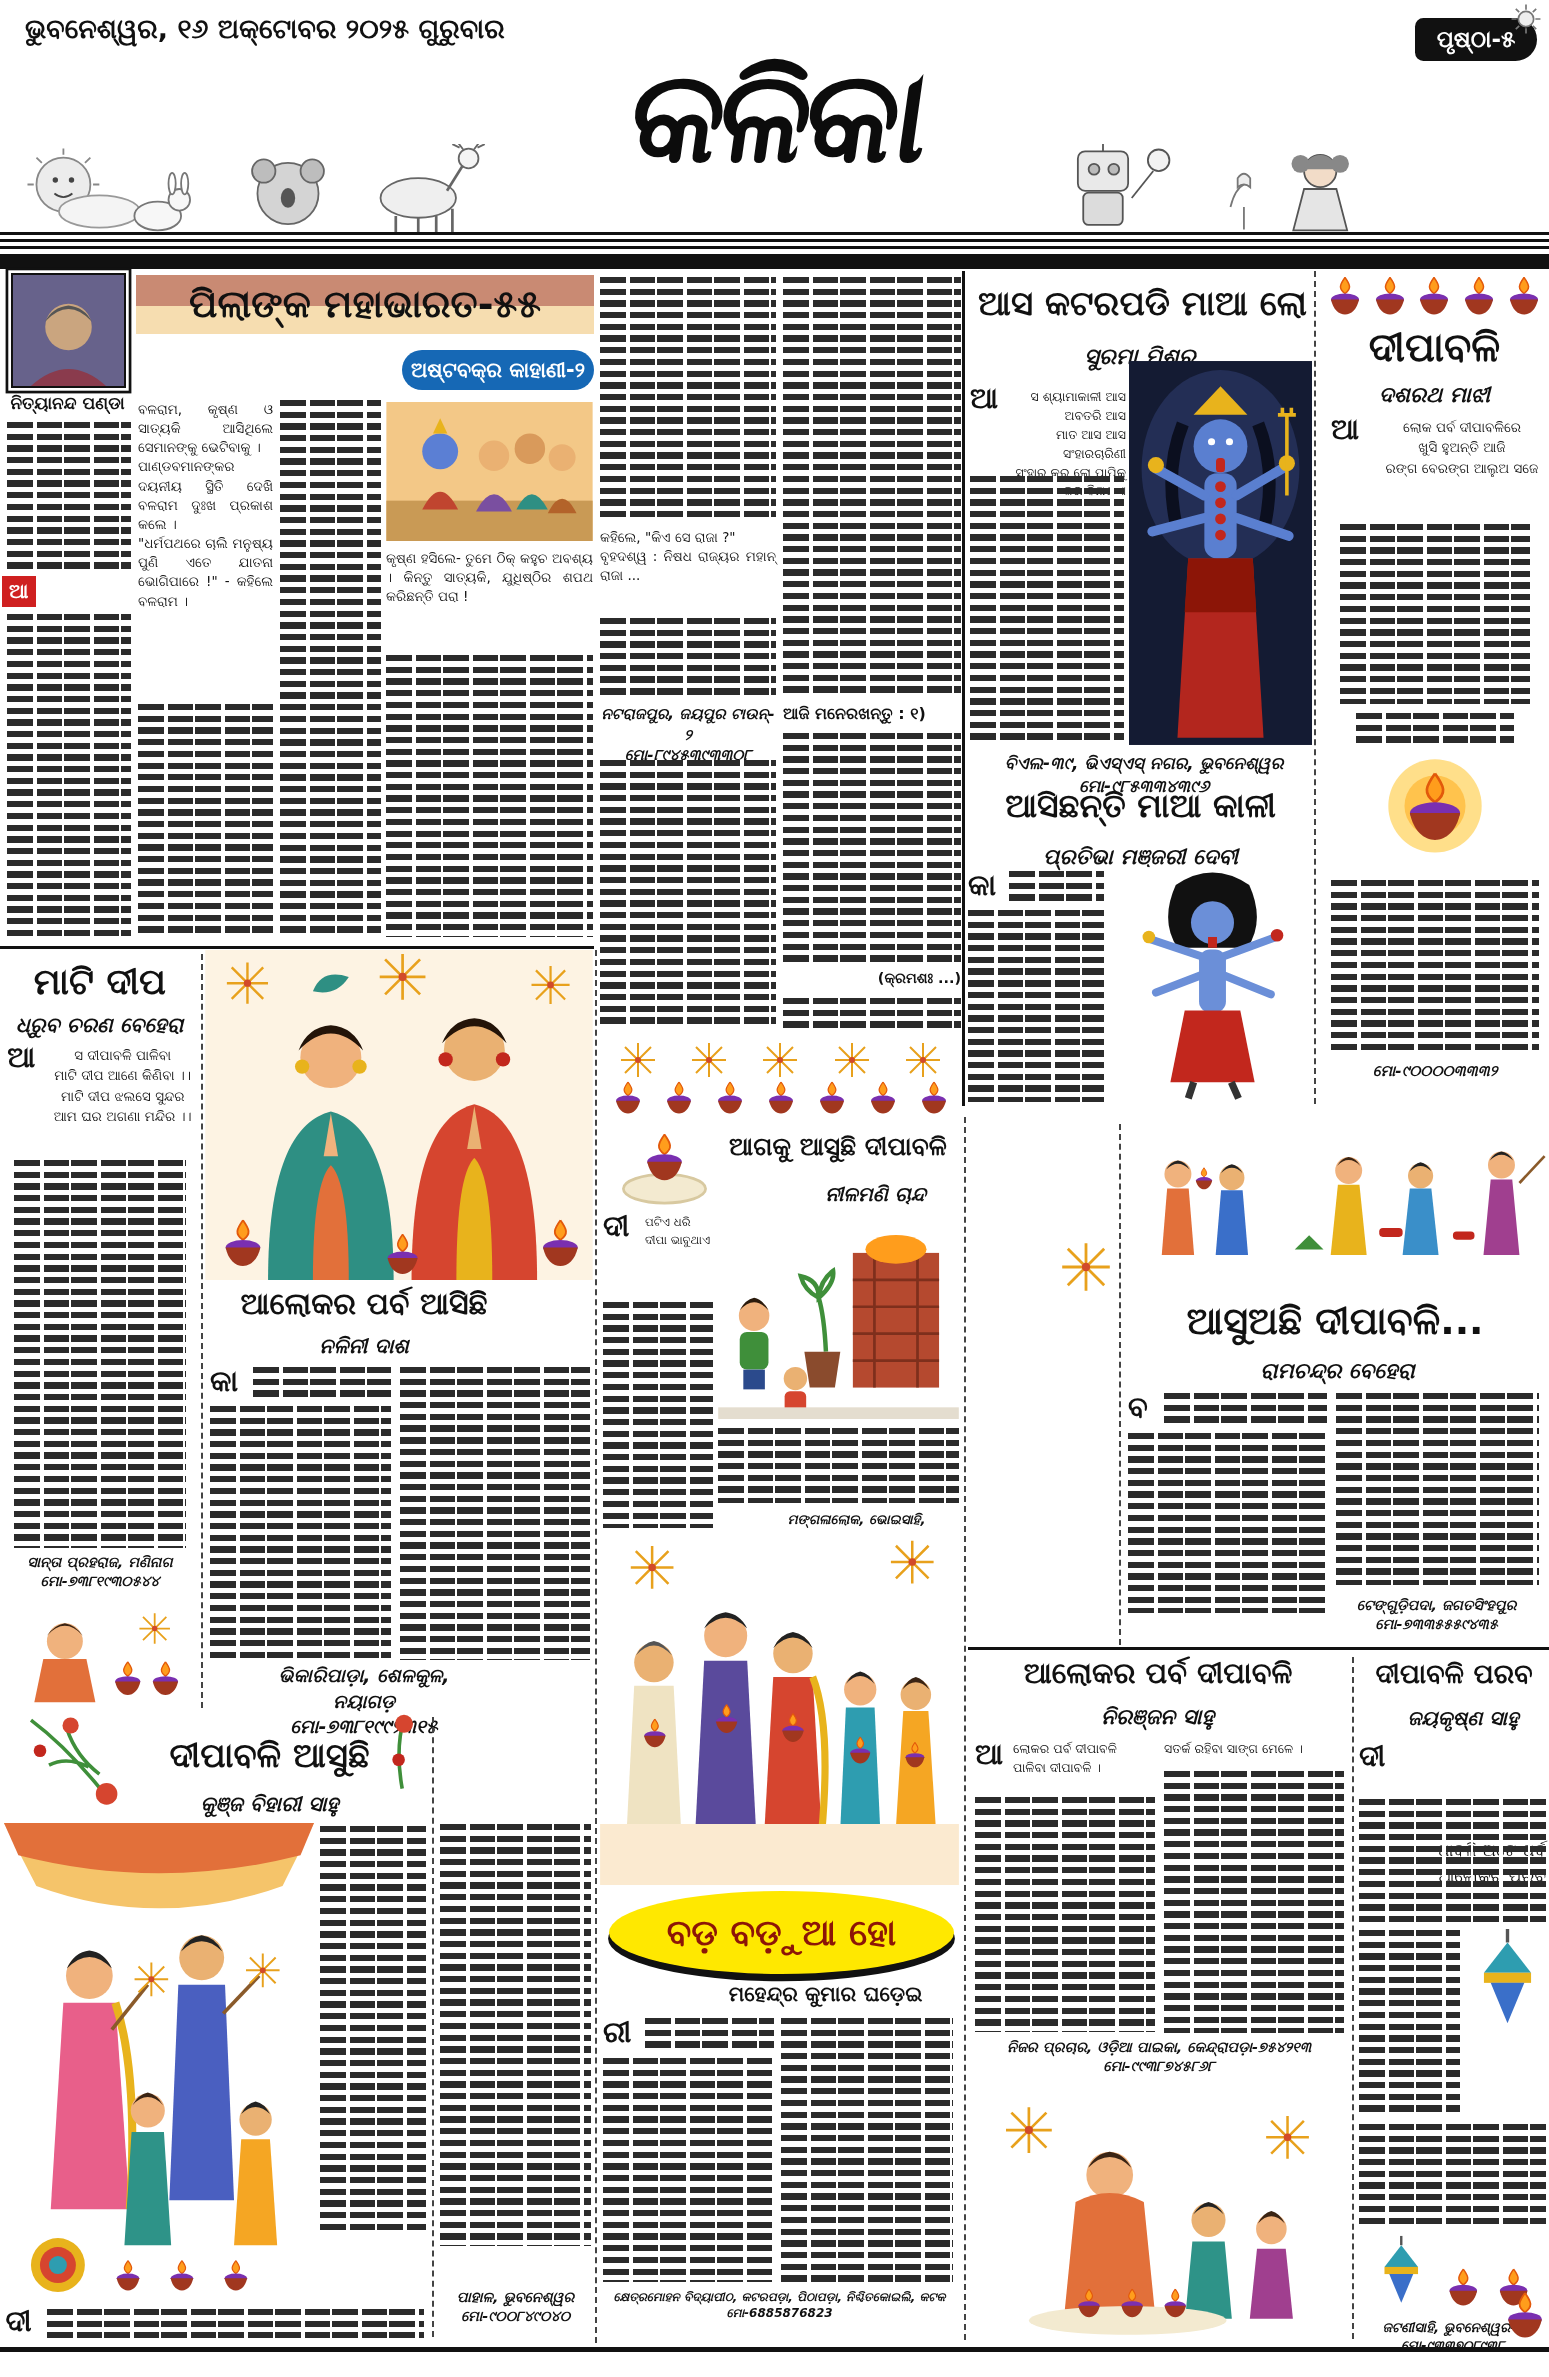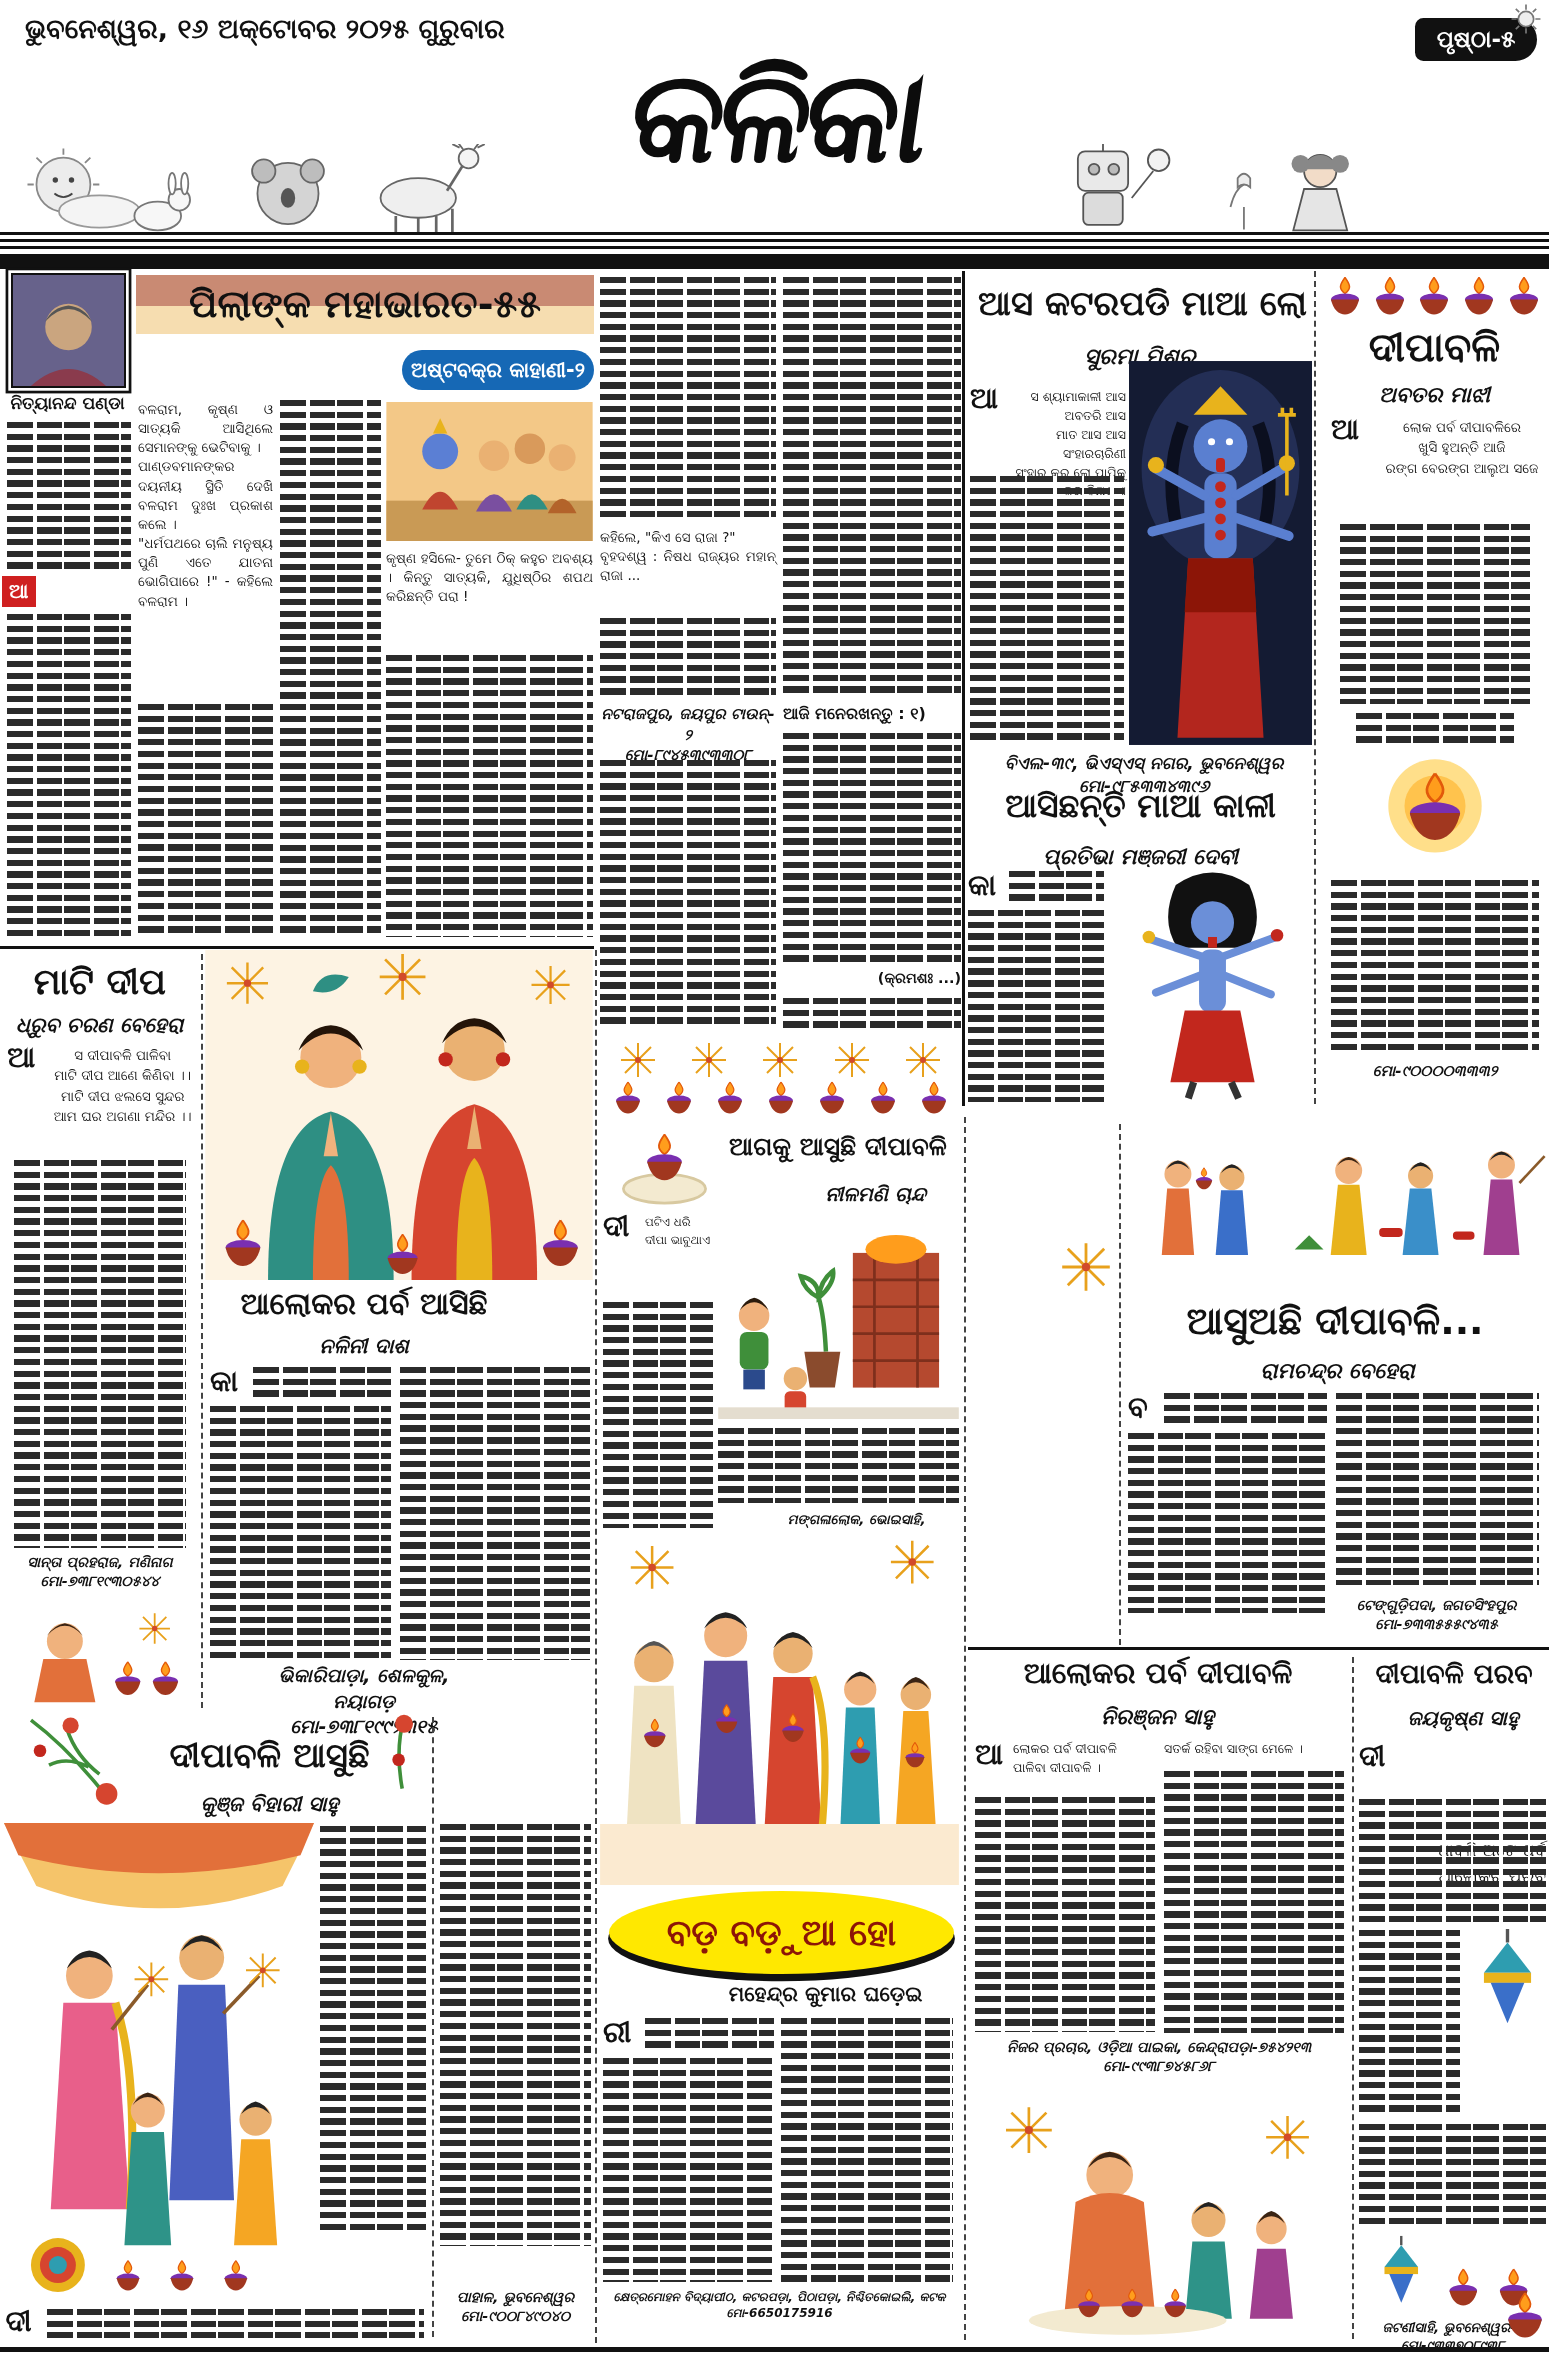--- a/index.html
+++ b/index.html
@@ -217,21 +217,21 @@
         <use href="#d"></use>
       </svg>
     <svg viewBox="0 0 40 42" width="40" height="43">
         <use href="#d"></use>
       </svg>
     <svg viewBox="0 0 40 42" width="40" height="43">
         <use href="#d"></use>
       </svg>
   </div>
   <div class="abs ttl" style="left:1323px;top:325px;width:223px;height:52px;font-size:40px">ଦୀପାବଳି</div>
-  <div class="abs byl" style="left:1323px;top:382px;width:223px;height:27px;font-size:21.5px">ଅବତର ମାଝୀ</div>
+  <div class="abs byl" style="left:1323px;top:382px;width:223px;height:27px;font-size:21.5px">ଦଶରଥ ମାଝୀ</div>
   <div class="abs dc" style="left:1331px;top:415px">ଆ</div>
   <div class="abs poem" style="left:1331px;top:417px;width:208px;height:99px;text-align:center;padding-left:27px">ଲୋକ ପର୍ବ ଦୀପାବଳିରେ
 ଖୁସି ହୁଅନ୍ତି ଆଜି
 ରଙ୍ଗ ବେରଙ୍ଗ ଆଲୁଅ ସଜେ</div>
   <div class="abs greek" style="left:1340px;top:524px;width:190px;height:180px"></div>
   <div class="abs greek" style="left:1356px;top:713px;width:158px;height:32px"></div>
   <svg class="abs" viewBox="0 0 196 128" style="left:1347px;top:752px;width:176px;height:115px">
     <rect width="196" height="128" fill="#fff"></rect>
     <circle cx="98" cy="60" r="52" fill="#ffdf8a"></circle>
       <circle cx="98" cy="60" r="34" fill="#ffc34d"></circle>
@@ -429,21 +429,21 @@
   <div class="abs oval" style="left:609px;top:1891px;width:345px;height:83px">
     <div style="font-size:36px;line-height:83px">ବଡ଼ ବଡ଼ୁଆ ହୋ</div>
   </div>
   <div class="abs byl" style="left:691px;top:1982px;width:269px;height:27px;font-size:20.7px;font-style:normal">ମହେନ୍ଦ୍ର କୁମାର ଘଡ଼େଇ</div>
   <div class="abs dc" style="left:603px;top:2018px">ରୀ</div>
   <div class="abs greek" style="left:645px;top:2018px;width:129px;height:32px"></div>
   <div class="abs greek" style="left:603px;top:2058px;width:171px;height:224px"></div>
   <div class="abs greek" style="left:781px;top:2018px;width:172px;height:264px"></div>
   <div class="abs contact" style="left:607px;top:2289px;width:345px;height:52px;font-size:12px">
     <span>କ୍ଷେତ୍ରମୋହନ ବିଦ୍ୟାପୀଠ, କଟରପଡ଼ା, ପିଠାପଡ଼ା, ନିଶ୍ଚିତକୋଇଲି, କଟକ</span>
-    <span>ମୋ-6650175916</span>
+    <span>ମୋ-6885876823</span>
   </div>
 
   <svg class="abs" viewBox="0 0 474 190" style="left:1124px;top:1120px;width:426px;height:171px">
     <rect width="474" height="190" fill="#fff"></rect>
     <g>
       <circle cx="60" cy="60" r="15" fill="#f0b27d"></circle>
         <path d="M47 55 Q60 42 73 55 Q68 46 60 45 Q52 46 47 55" fill="#222"></path>
       <path d="M48 76 H72 L78 150 H42 Z" fill="#e2703a"></path>
       <circle cx="120" cy="64" r="14" fill="#eab172"></circle>
         <path d="M108 59 Q120 47 132 59 Q127 50 120 49 Q113 50 108 59" fill="#222"></path>

